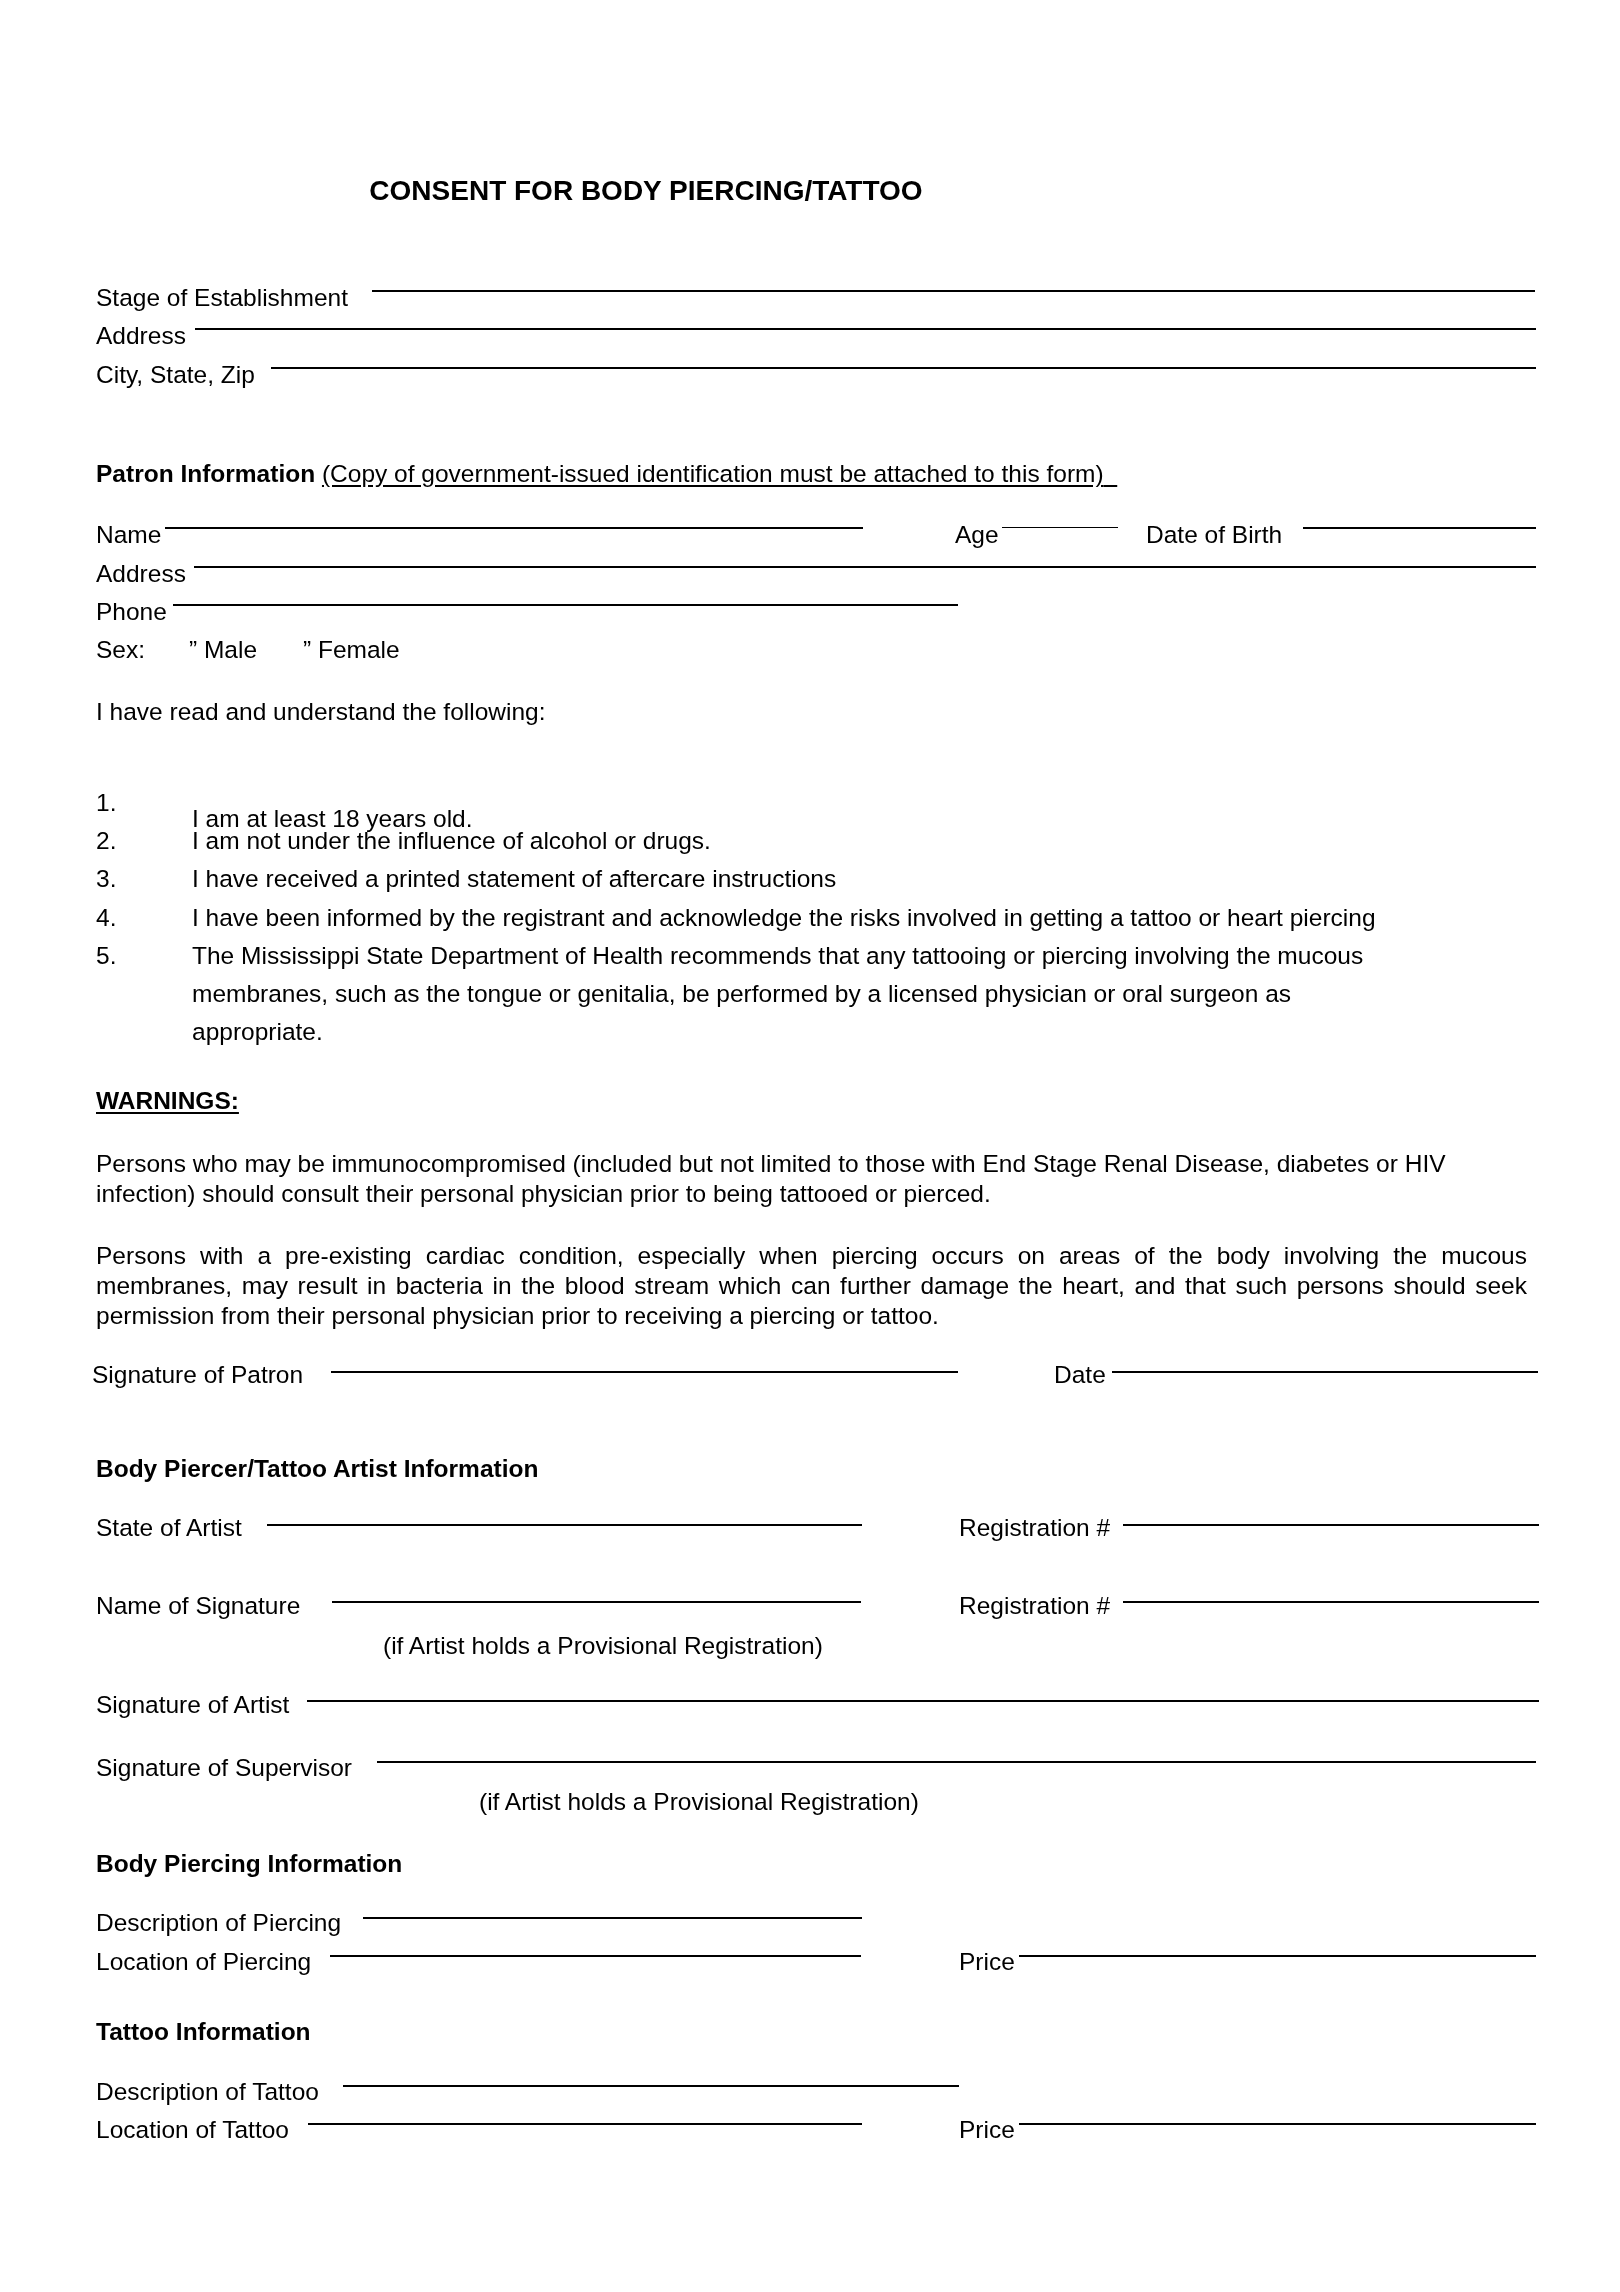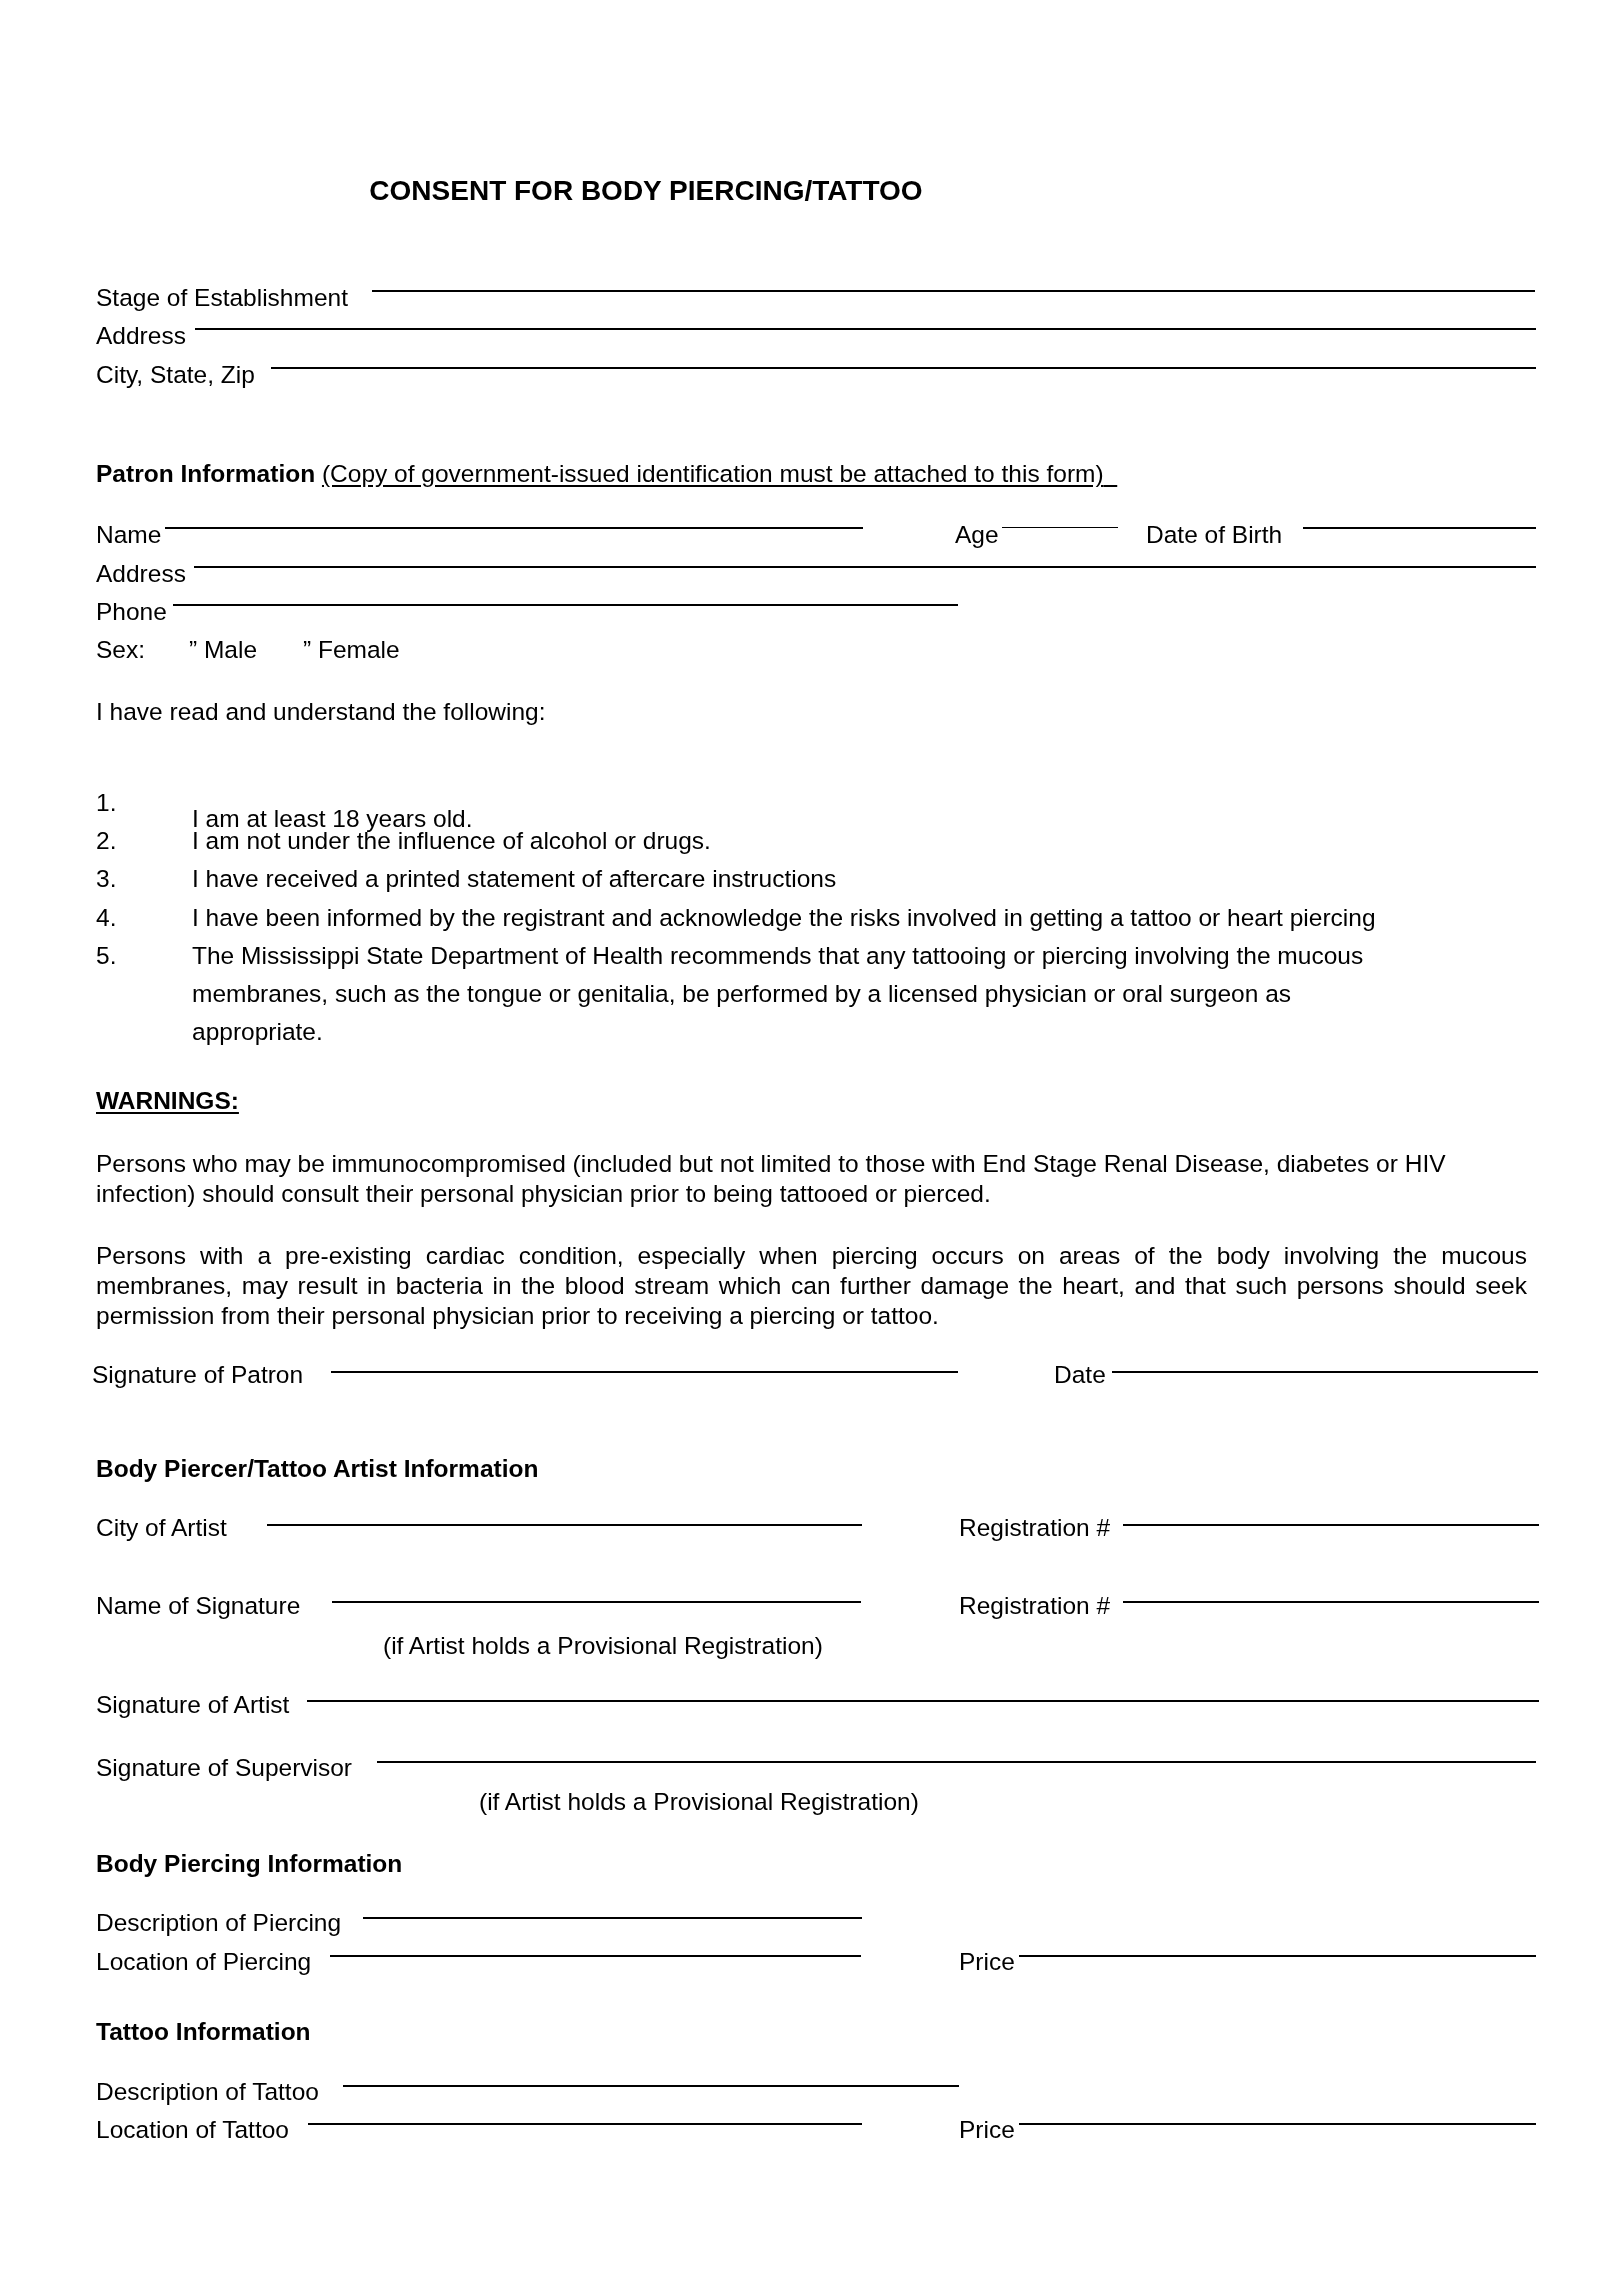--- a/index.html
+++ b/index.html
@@ -78,21 +78,21 @@
 <div class="para justify" style="top:1241px;">Persons with a pre-existing cardiac condition, especially when piercing occurs on areas of the body involving the mucous membranes, may result in bacteria in the blood stream which can further damage the heart, and that such persons should seek permission from their personal physician prior to receiving a piercing or tattoo.</div>
 
 <div class="abs" style="left:92px;top:1363px;">Signature of Patron</div>
 <div class="line" style="left:331px;top:1371px;width:627px;"></div>
 
 <div class="abs" style="left:1054px;top:1363px;">Date</div>
 <div class="line" style="left:1112px;top:1371px;width:426px;"></div>
 
 <div class="abs bold" style="left:96px;top:1457px;">Body Piercer/Tattoo Artist Information</div>
 
-<div class="abs" style="left:96px;top:1516px;">City of Artist</div>
+<div class="abs" style="left:96px;top:1516px;">State of Artist</div>
 <div class="line" style="left:267px;top:1524px;width:595px;"></div>
 
 <div class="abs" style="left:959px;top:1516px;">Registration #</div>
 <div class="line" style="left:1123px;top:1524px;width:416px;"></div>
 
 <div class="abs" style="left:96px;top:1594px;">Name of Signature</div>
 <div class="line" style="left:332px;top:1601px;width:529px;"></div>
 
 <div class="abs" style="left:959px;top:1594px;">Registration #</div>
 <div class="line" style="left:1123px;top:1601px;width:416px;"></div>

